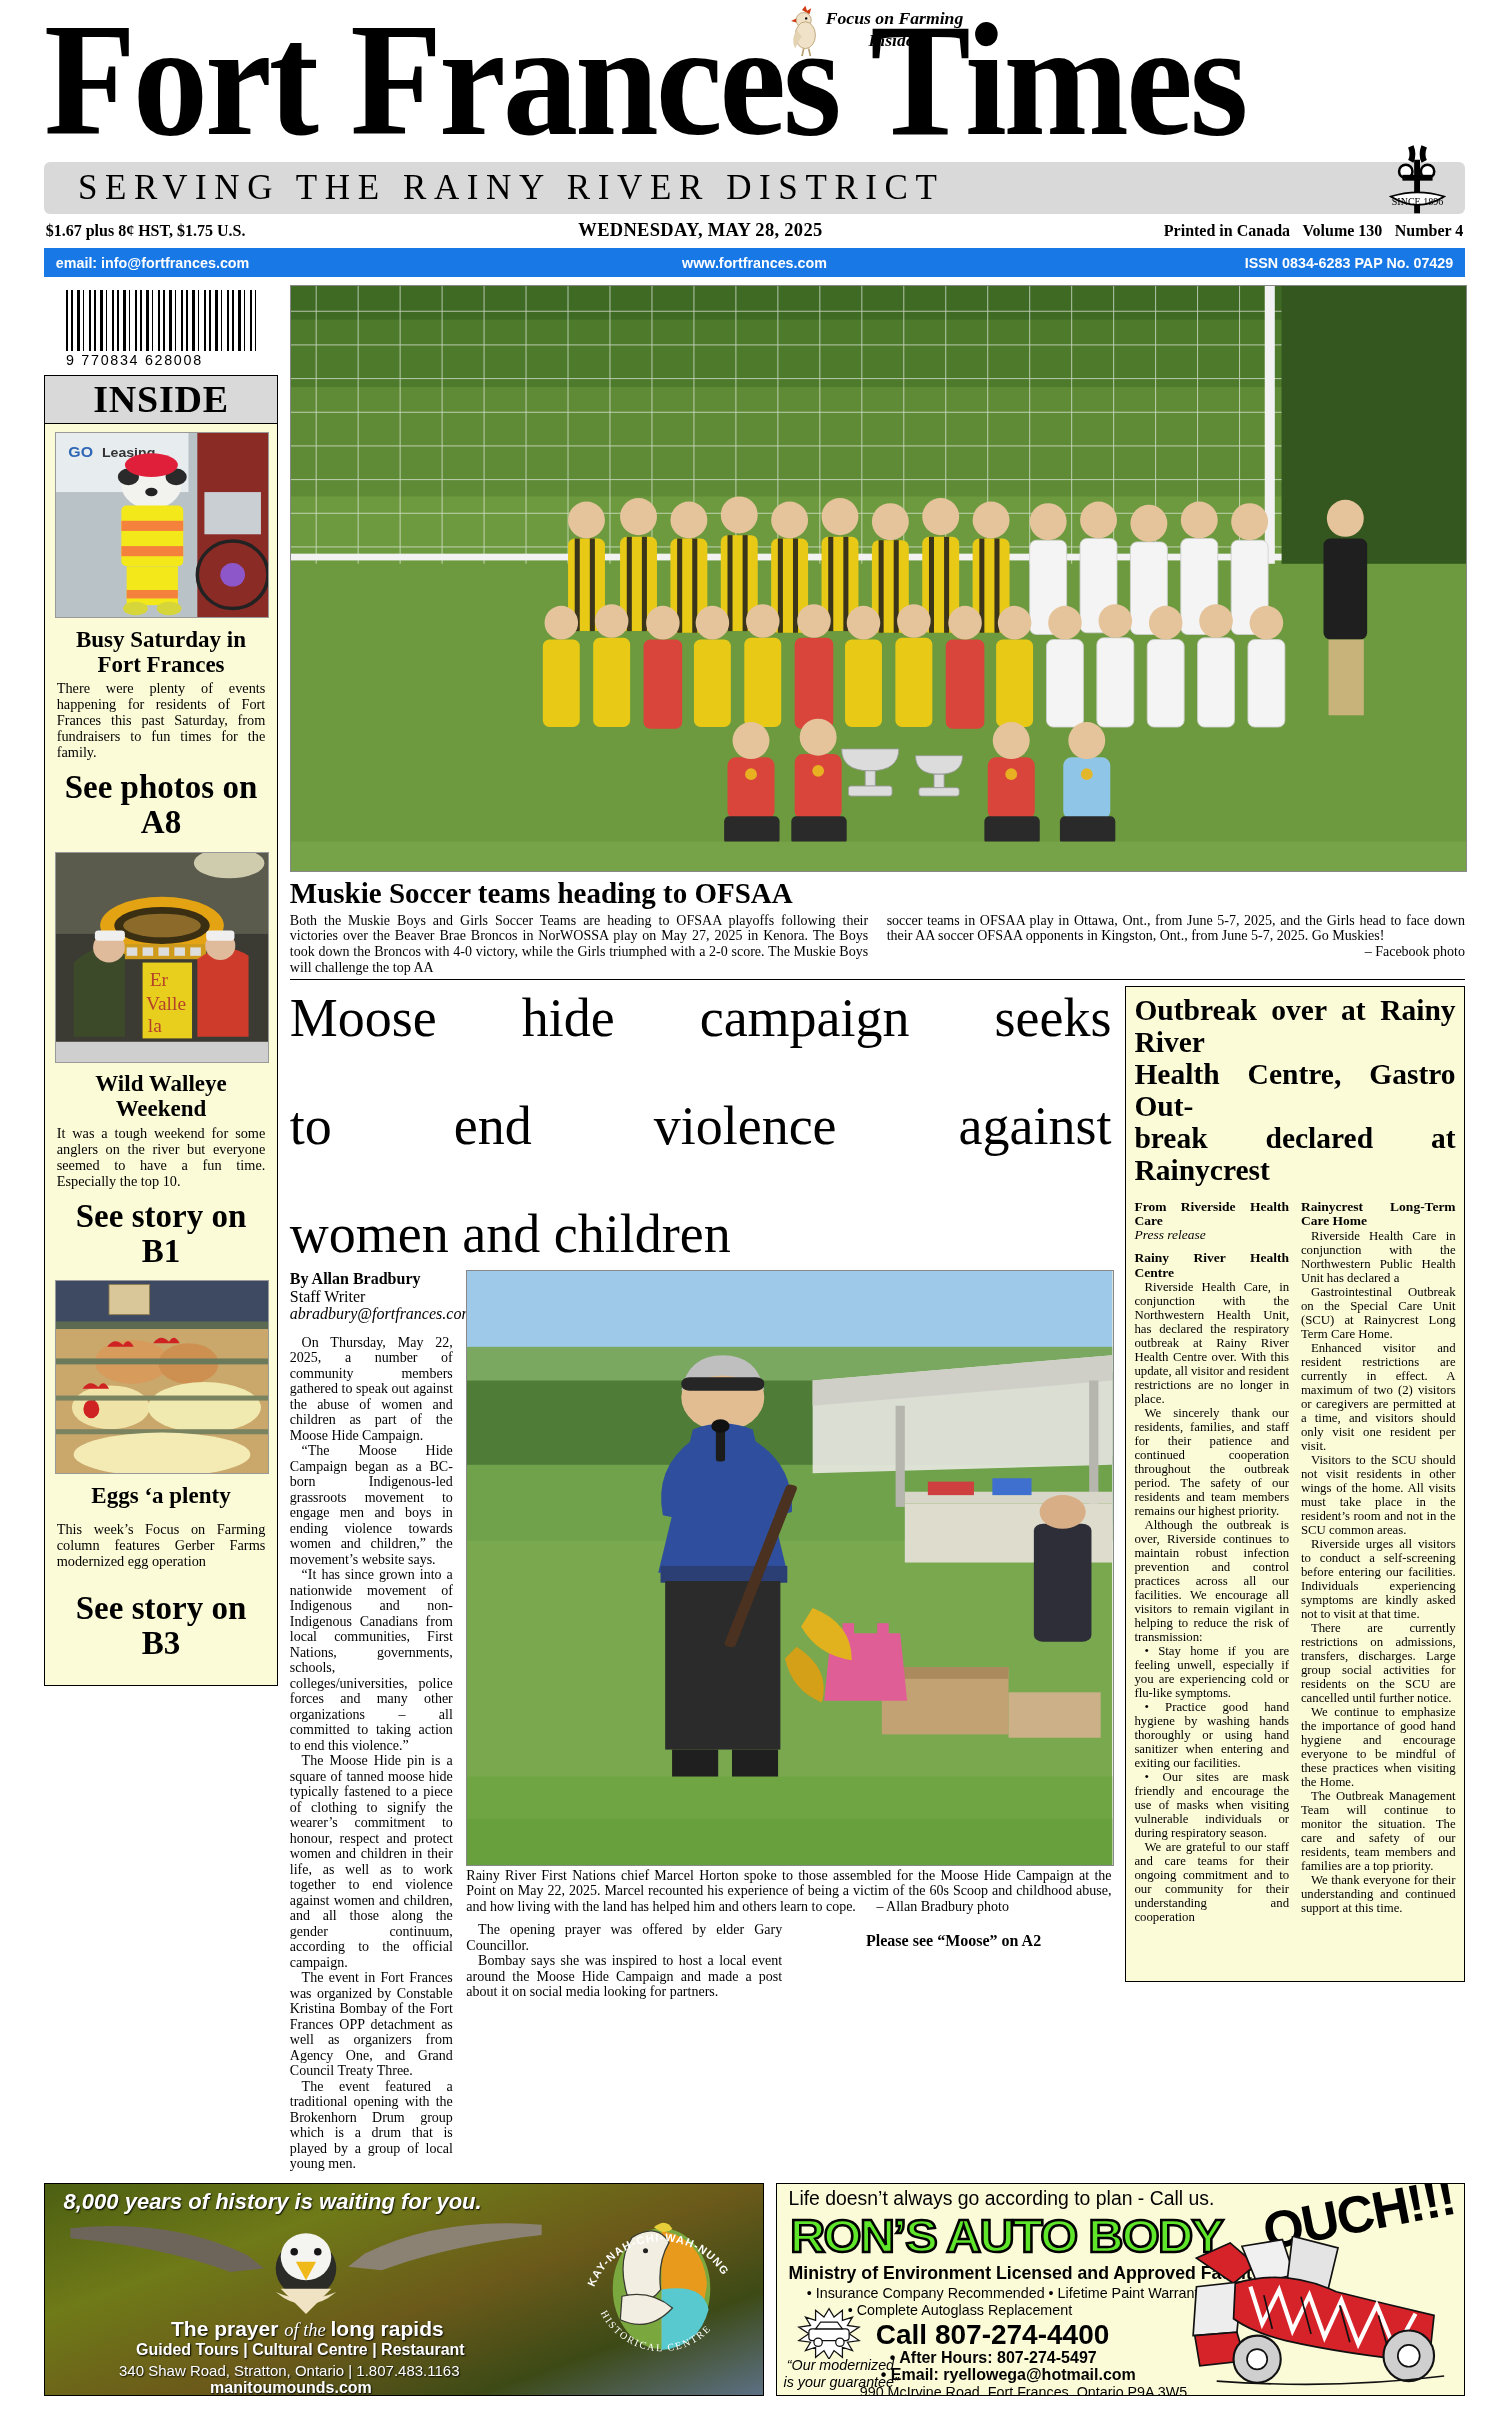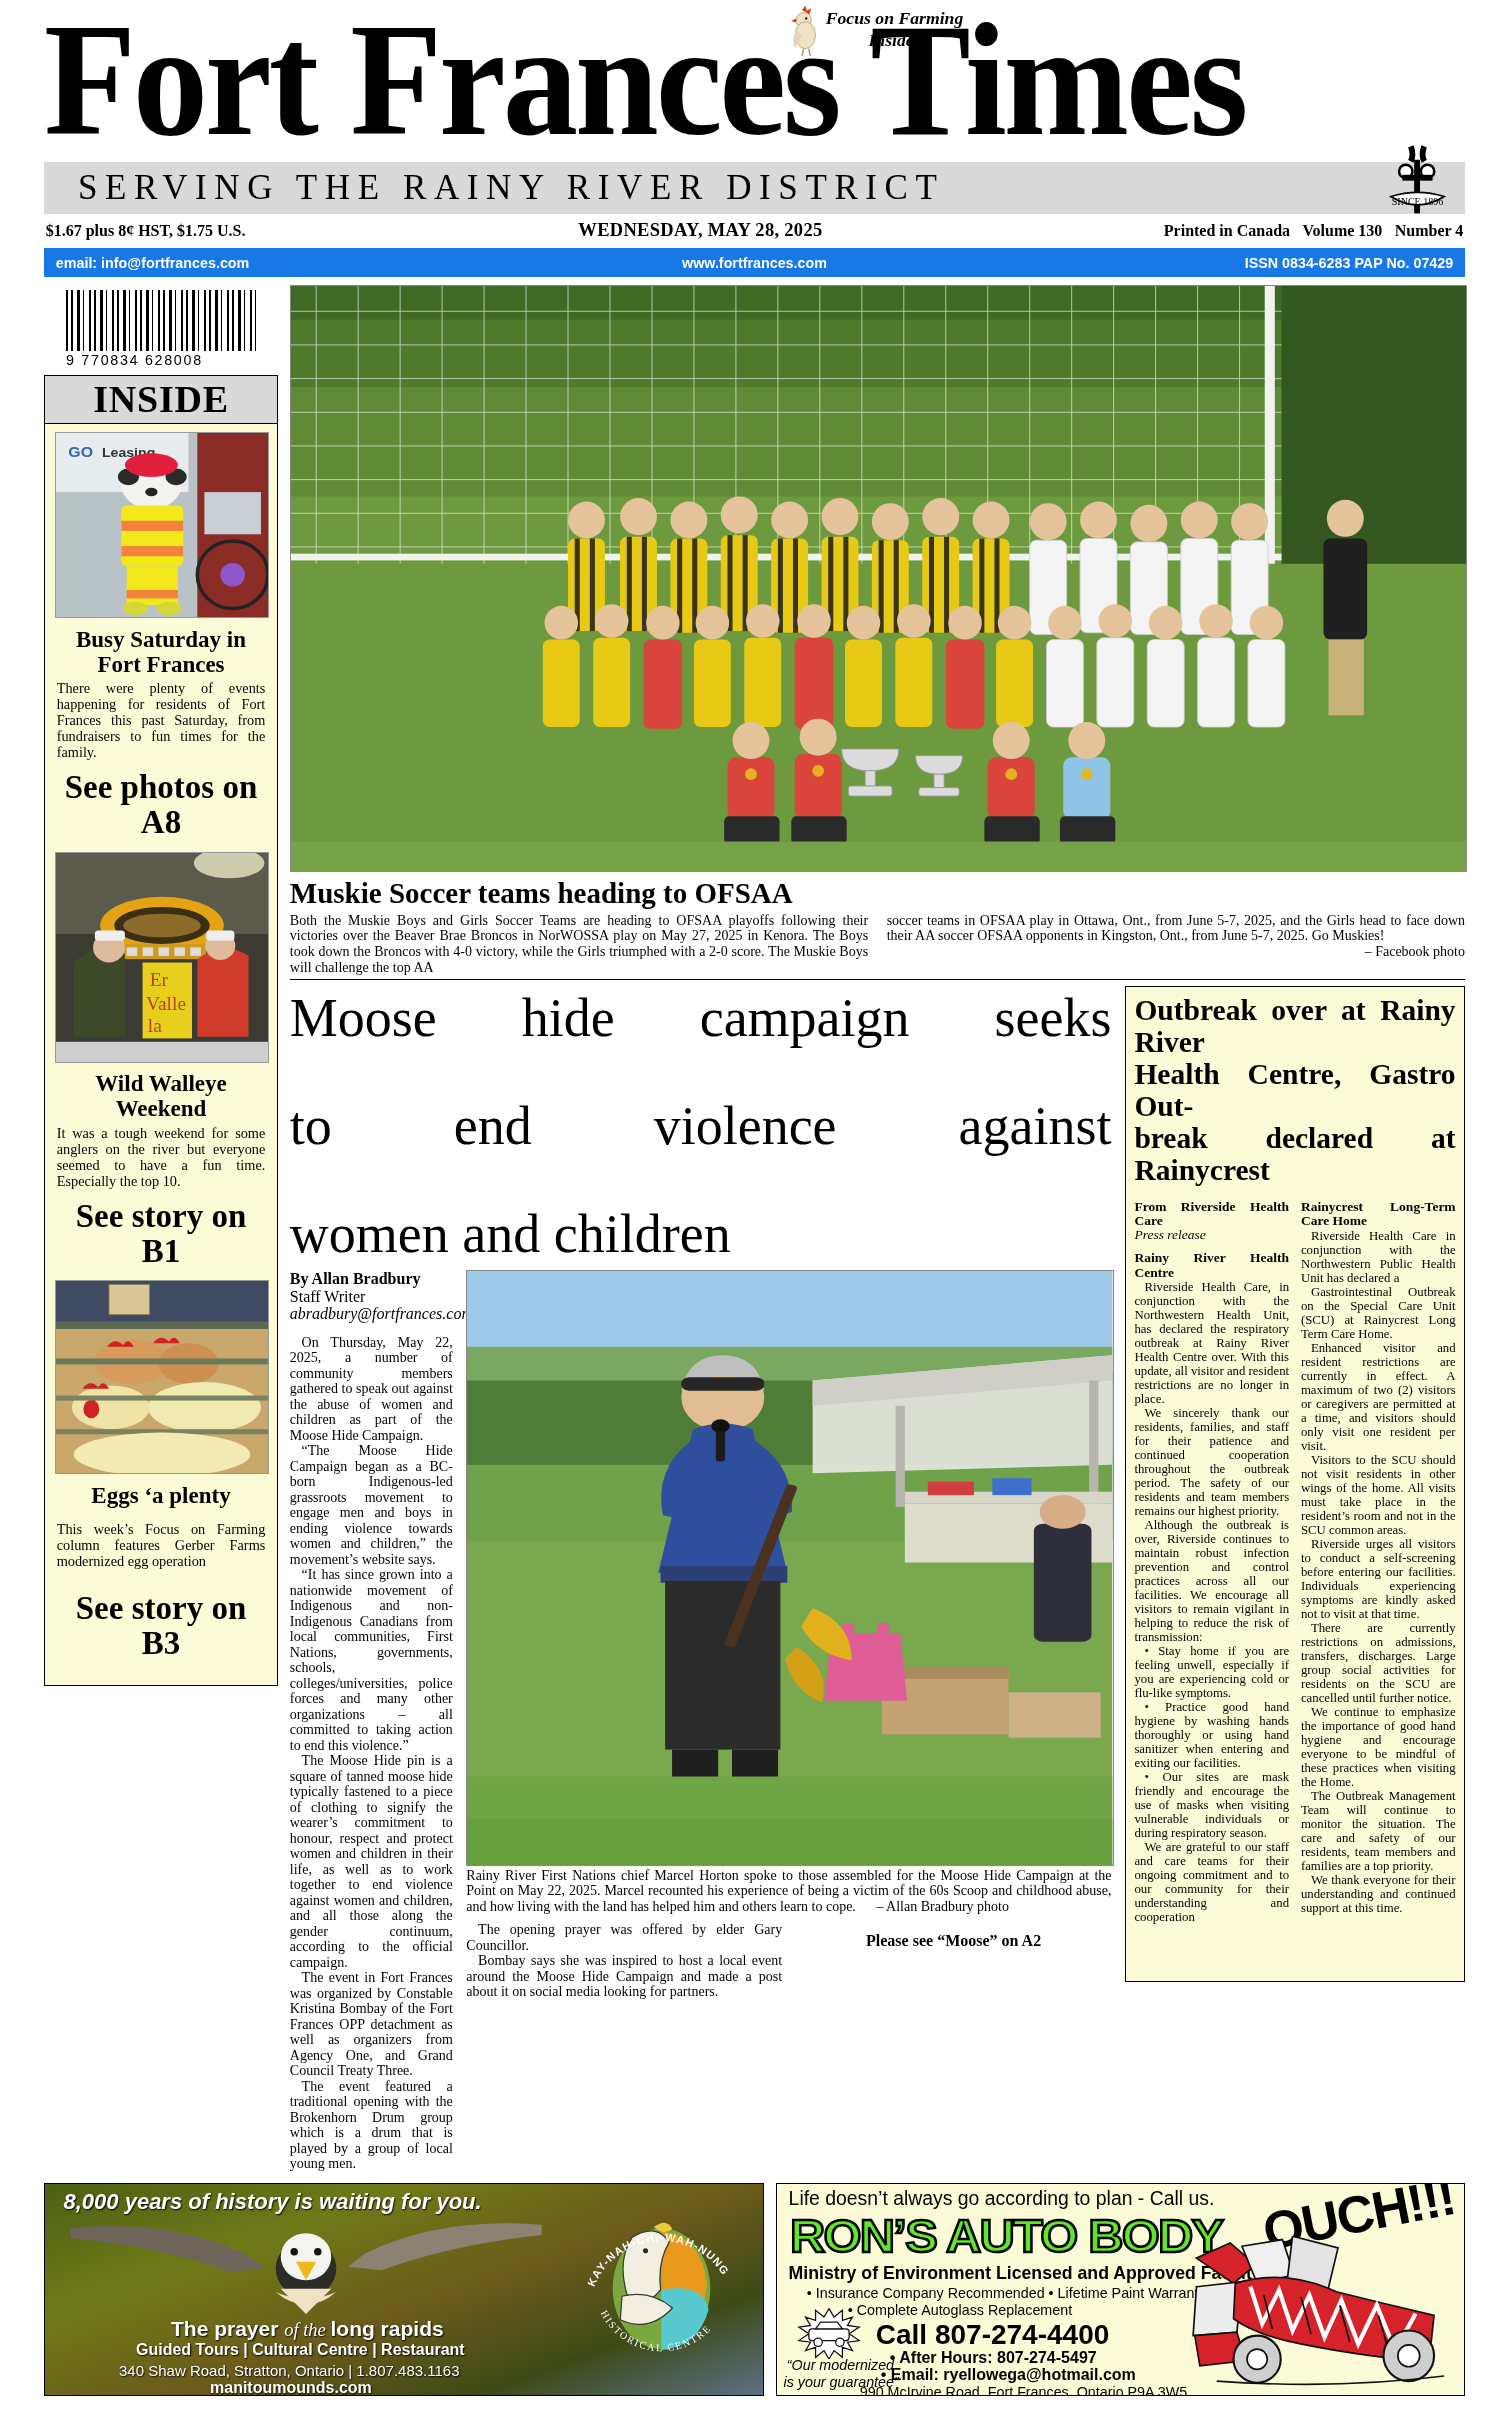--- a/index.html
+++ b/index.html
@@ -17,21 +17,21 @@
     letter-spacing:-3.4px;
     white-space:nowrap;
     transform:scaleX(0.93);
     transform-origin:left center;
     margin:0;padding:0;
   }
   .focus-flag{position:absolute;left:758px;top:6.7px;text-align:center;width:185px;}
   .focus-flag .ff-line{font-style:italic;font-weight:bold;font-size:17.7px;line-height:22px;}
   .rooster{position:absolute;left:741px;top:5px;width:39px;height:52px;}
 
-  .serving-bar{position:relative;background:#d9d9d9;height:52px;margin-top:1.7px;}
+  .serving-bar{position:relative;background:#d9d9d9;height:52px;margin-top:1.7px;border-radius:6px;}
   .serving-bar .serving-text{
     font-family:"Liberation Serif",serif;
     font-size:35px;letter-spacing:7.6px;line-height:52px;padding-left:34px;white-space:nowrap;
   }
   .since-seal{position:absolute;right:6.7px;top:-18.5px;width:81px;height:77px;}
 
   .infoline{display:flex;justify-content:space-between;align-items:baseline;padding:6.7px 1.7px 6.7px 1.7px;font-size:17px;font-weight:bold;}
   .infoline .center{font-size:18.5px;letter-spacing:0.3px;}
   .infoline .left,.infoline .right{font-size:16px;}
   .infoline .right span{margin-left:8.4px;}

